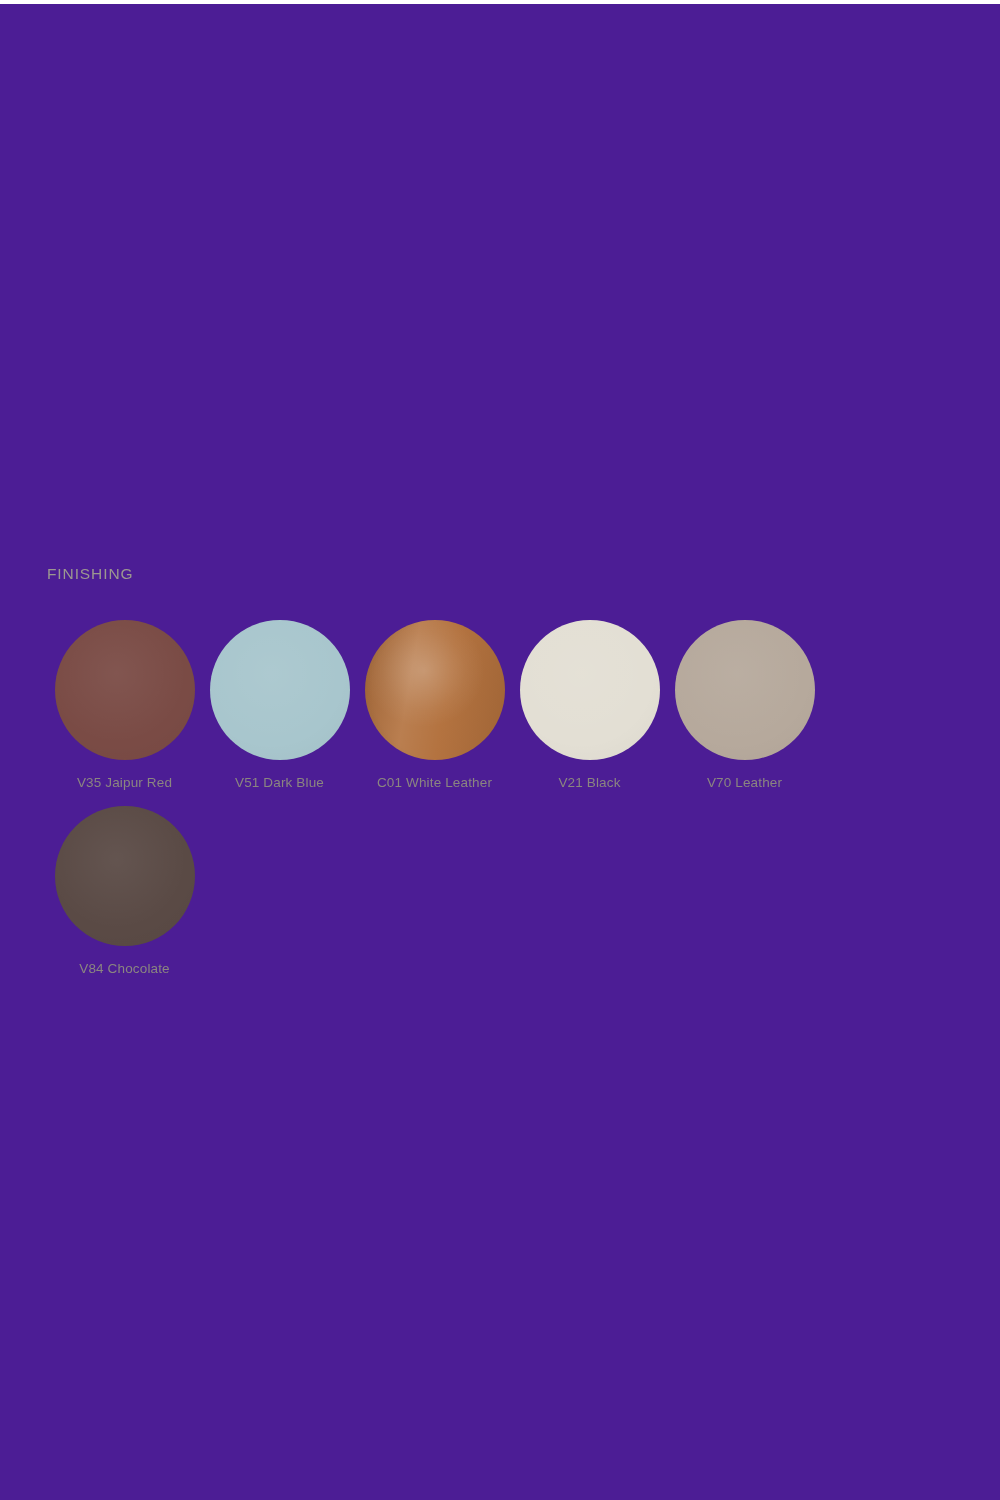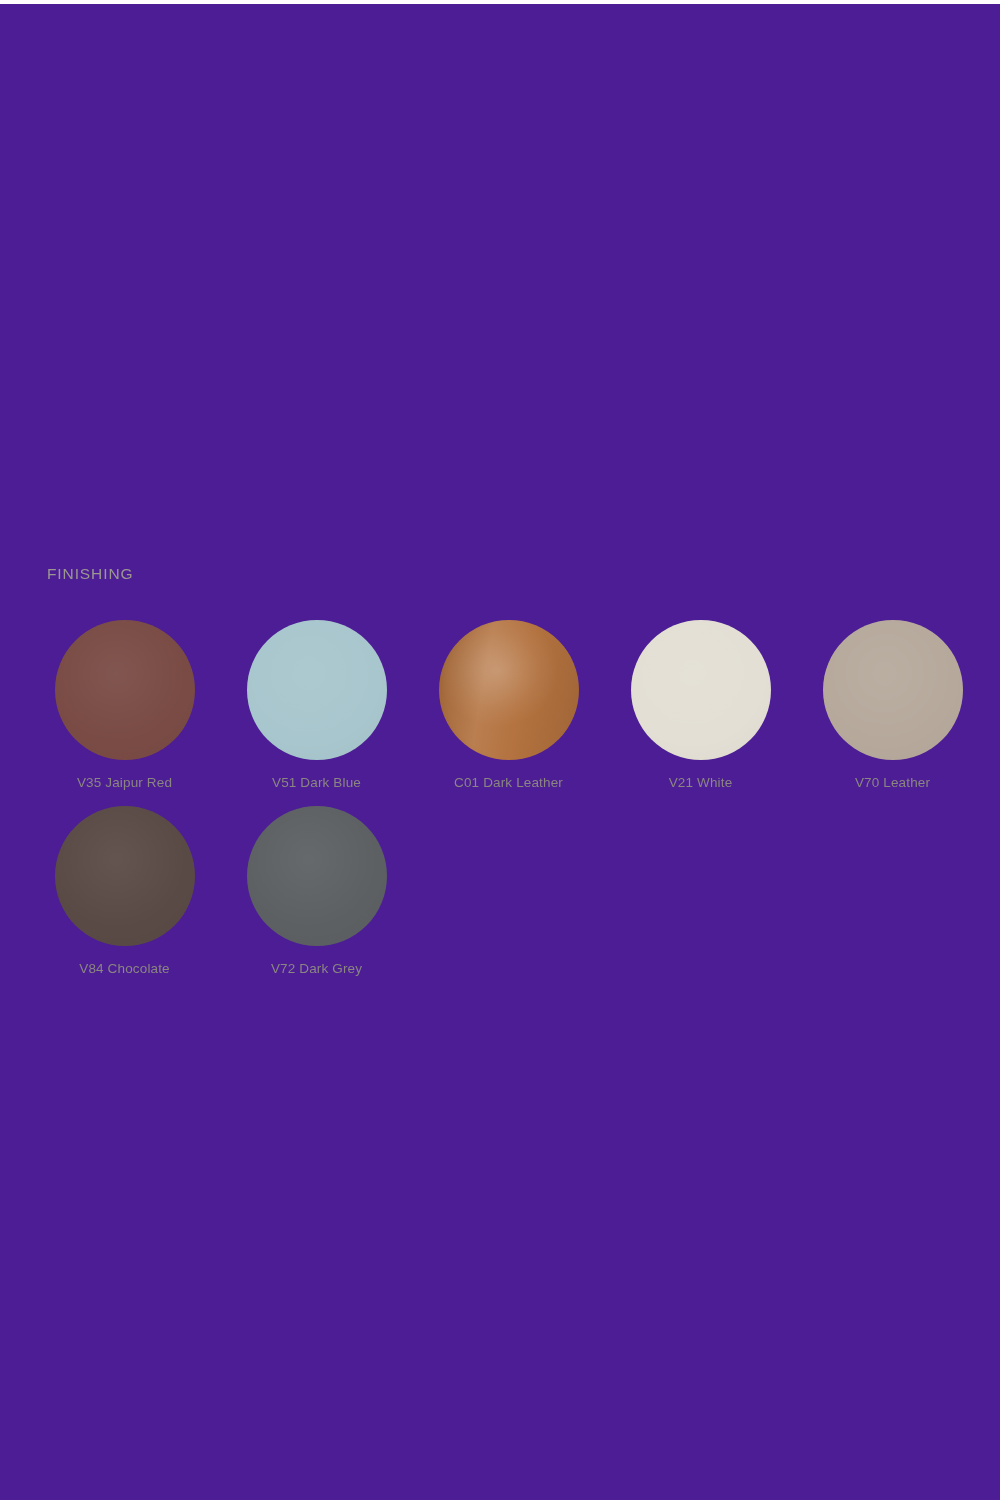--- a/index.html
+++ b/index.html
@@ -36,21 +36,20 @@
   .swatch-grid {
     position: absolute;
     left: 47px;
     top: 616px;
     width: 940px;
   }
   .swatch-row {
     display: flex;
     flex-direction: row;
     align-items: flex-start;
-    gap: 37px;
   }
   .swatch-row.row-2 {
     margin-top: 15px;
   }
   .swatch-cell {
     width: 155px;
     margin-right: 0px;
     display: flex;
     flex-direction: column;
     align-items: center;
@@ -87,44 +86,40 @@
       </div>
 
       <div class="swatch-cell">
         <span class="swatch-disc" title="V51 Pale Blue" style="background: radial-gradient(circle at 44% 38%, rgba(255, 255, 255, 0.06) 0%, rgba(255, 255, 255, 0) 60%, rgba(0, 0, 0, 0.035) 100%), rgb(168, 198, 205);"></span>
         <span class="swatch-label">V51 Dark Blue</span>
       </div>
 
 
       <div class="swatch-cell">
         <span class="swatch-disc" title="C01 Brown Leather" style="background: radial-gradient(62% 58% at 42% 36%, rgba(255, 255, 255, 0.22) 0%, rgba(255, 255, 255, 0.05) 48%, rgba(0, 0, 0, 0) 70%), radial-gradient(95% 95% at 55% 50%, rgba(0, 0, 0, 0) 52%, rgba(0, 0, 0, 0.16) 88%, rgba(0, 0, 0, 0.26) 100%), linear-gradient(100deg, rgba(0, 0, 0, 0.12) 0%, rgba(255, 255, 255, 0.1) 34%, rgba(255, 255, 255, 0.02) 58%, rgba(0, 0, 0, 0.1) 100%), rgb(178, 112, 60);"></span>
-        <span class="swatch-label">C01 Dark Leather</span>
+        <span class="swatch-label">C01 White Leather</span>
       </div>
 
       <div class="swatch-cell">
         <span class="swatch-disc" title="V21 Sand" style="background: radial-gradient(circle at 44% 38%, rgba(255, 255, 255, 0.06) 0%, rgba(255, 255, 255, 0) 60%, rgba(0, 0, 0, 0.035) 100%), rgb(227, 223, 212);"></span>
-        <span class="swatch-label">V21 White</span>
+        <span class="swatch-label">V21 Black</span>
       </div>
 
       <div class="swatch-cell">
         <span class="swatch-disc" title="V70 Concrete" style="background: radial-gradient(circle at 44% 38%, rgba(255, 255, 255, 0.06) 0%, rgba(255, 255, 255, 0) 60%, rgba(0, 0, 0, 0.035) 100%), rgb(182, 169, 156);"></span>
         <span class="swatch-label">V70 Leather</span>
       </div>
 
     </div>
 
     <div class="swatch-row row-2">
 
       <div class="swatch-cell">
         <span class="swatch-disc" title="V84 Chocolate" style="background: radial-gradient(circle at 44% 38%, rgba(255, 255, 255, 0.06) 0%, rgba(255, 255, 255, 0) 60%, rgba(0, 0, 0, 0.035) 100%), rgb(90, 74, 69);"></span>
         <span class="swatch-label">V84 Chocolate</span>
       </div>
 
-      <div class="swatch-cell">
-        <span class="swatch-disc" title="V72 Dark Grey" style="background: radial-gradient(circle at 44% 38%, rgba(255, 255, 255, 0.06) 0%, rgba(255, 255, 255, 0) 60%, rgba(0, 0, 0, 0.035) 100%), rgb(92, 96, 99);"></span>
-        <span class="swatch-label">V72 Dark Grey</span>
-      </div>
 
 
     </div>
   </div>
 
 </div>
 
 </body></html>

